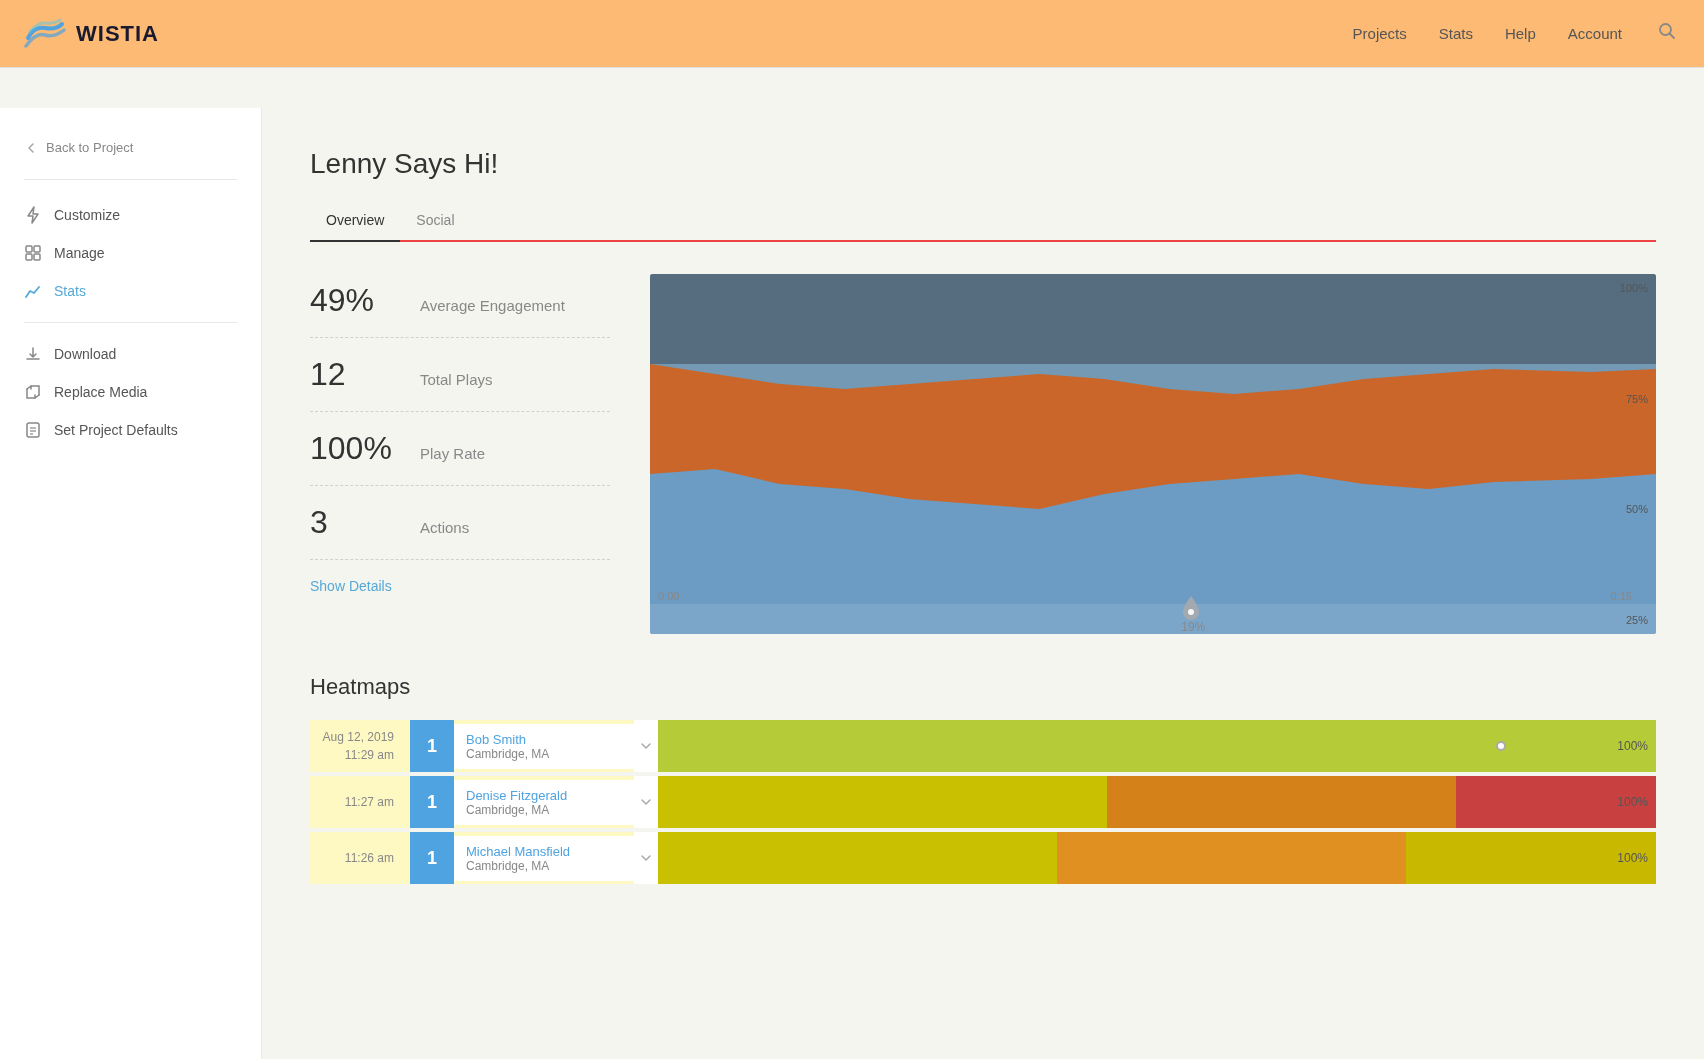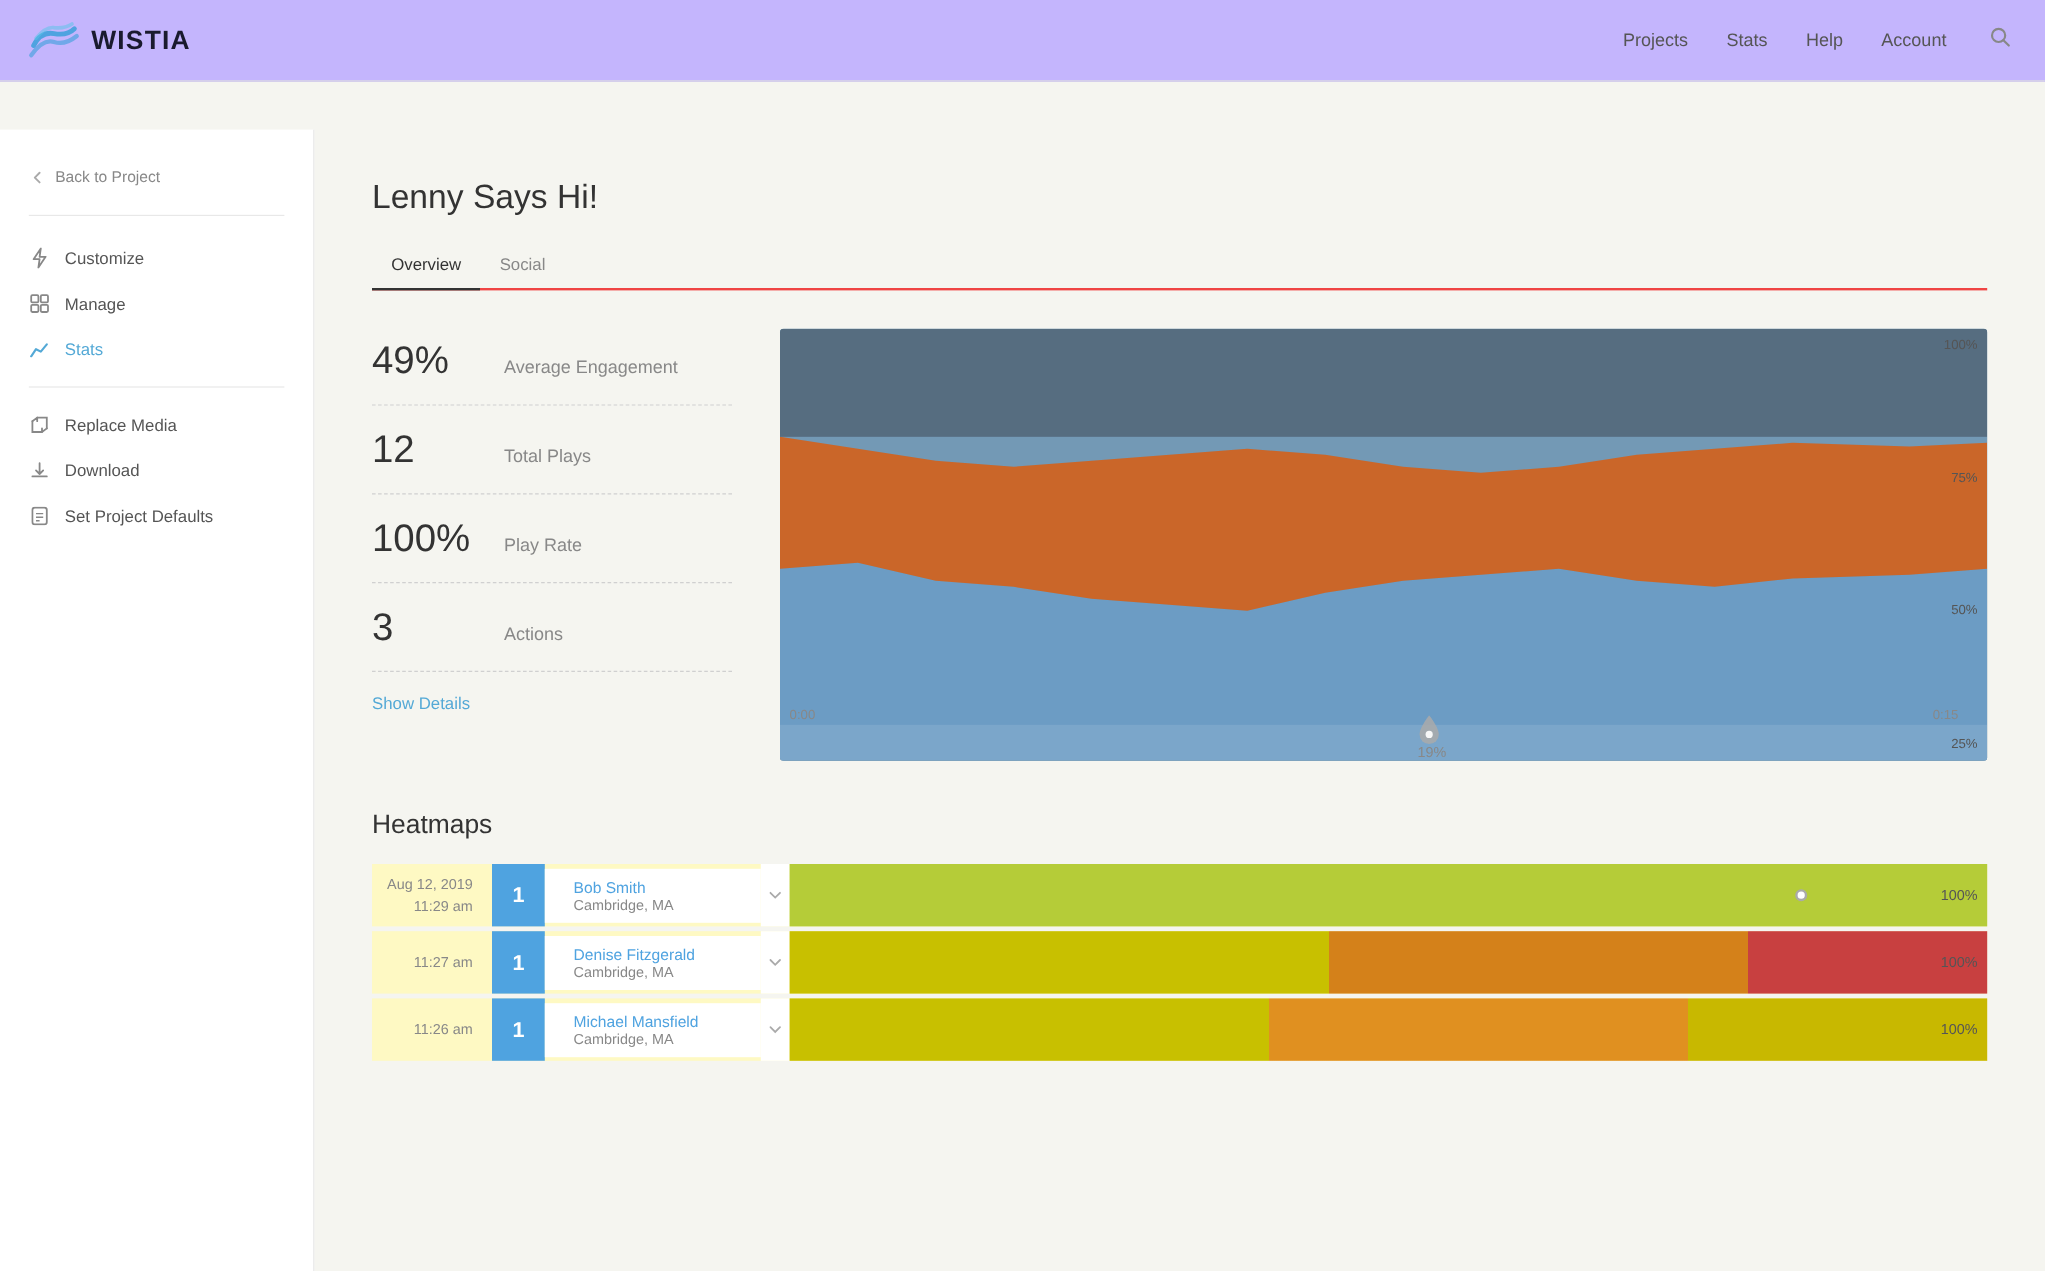--- a/index.html
+++ b/index.html
@@ -1,20 +1,20 @@
 <!DOCTYPE html>
 <html><head>
   <meta charset="utf-8">
   <style>
     * { box-sizing: border-box; margin: 0; padding: 0; }
     body { font-family: -apple-system, BlinkMacSystemFont, 'Segoe UI', sans-serif; background: #f5f5f0; color: #333; }
 
     
     .header {
-      background: #c4b5fd;
+      background: #fdba74;
       border-bottom: 1px solid #e0e0e0;
       height: 68px;
       display: flex;
       align-items: center;
       padding: 0 24px;
       position: fixed;
       top: 0; left: 0; right: 0;
       z-index: 100;
     }
     .logo {
@@ -272,21 +272,21 @@
       display: flex;
       align-items: center;
       justify-content: center;
       color: #fff;
       font-size: 18px;
       font-weight: 700;
       flex-shrink: 0;
     }
     .heatmap-user-info {
       width: 180px;
-      padding: 8px 24px;
+      padding: 8px 12px;
       flex-shrink: 0;
       background: #fff;
     }
     .heatmap-user-name {
       font-size: 13px;
       color: #4fa3e0;
       font-weight: 500;
     }
     .heatmap-user-loc {
       font-size: 12px;
@@ -393,37 +393,37 @@
           </svg>
       </span>
       <span>Stats</span>
     </a>
 
     <hr class="sidebar-divider2">
 
     <a class="sidebar-item" href="#">
       <span class="item-icon">
         <svg width="16" height="16" viewBox="0 0 16 16" fill="none">
+            <path d="M8 2 L8 11 M5 8 L8 11 L11 8" stroke="#888" stroke-width="1.5" stroke-linecap="round" stroke-linejoin="round"></path>
+            <path d="M2 13 H14" stroke="#888" stroke-width="1.5" stroke-linecap="round"></path>
+          </svg>
+      </span>
+      <span>Download</span>
+    </a>
+
+    <a class="sidebar-item" href="#">
+      <span class="item-icon">
+        <svg width="16" height="16" viewBox="0 0 16 16" fill="none">
             <path d="M2 5 L6 2 M6 2 L6 5" stroke="#888" stroke-width="1.5" stroke-linecap="round" stroke-linejoin="round"></path>
             <path d="M14 11 L10 14 M10 14 L10 11" stroke="#888" stroke-width="1.5" stroke-linecap="round" stroke-linejoin="round"></path>
             <path d="M6 2 L14 2 L14 11" stroke="#888" stroke-width="1.5" stroke-linecap="round" fill="none"></path>
             <path d="M2 5 L2 14 L10 14" stroke="#888" stroke-width="1.5" stroke-linecap="round" fill="none"></path>
           </svg>
       </span>
       <span>Replace Media</span>
-    </a>
-
-    <a class="sidebar-item" href="#">
-      <span class="item-icon">
-        <svg width="16" height="16" viewBox="0 0 16 16" fill="none">
-            <path d="M8 2 L8 11 M5 8 L8 11 L11 8" stroke="#888" stroke-width="1.5" stroke-linecap="round" stroke-linejoin="round"></path>
-            <path d="M2 13 H14" stroke="#888" stroke-width="1.5" stroke-linecap="round"></path>
-          </svg>
-      </span>
-      <span>Download</span>
     </a>
 
     <a class="sidebar-item" href="#">
       <span class="item-icon">
         <svg width="14" height="16" viewBox="0 0 14 16" fill="none">
             <rect x="1" y="1" width="12" height="14" rx="2" stroke="#888" stroke-width="1.5"></rect>
             <line x1="4" y1="6" x2="10" y2="6" stroke="#888" stroke-width="1.2"></line>
             <line x1="4" y1="9" x2="10" y2="9" stroke="#888" stroke-width="1.2"></line>
             <line x1="4" y1="12" x2="7" y2="12" stroke="#888" stroke-width="1.2"></line>
           </svg>

